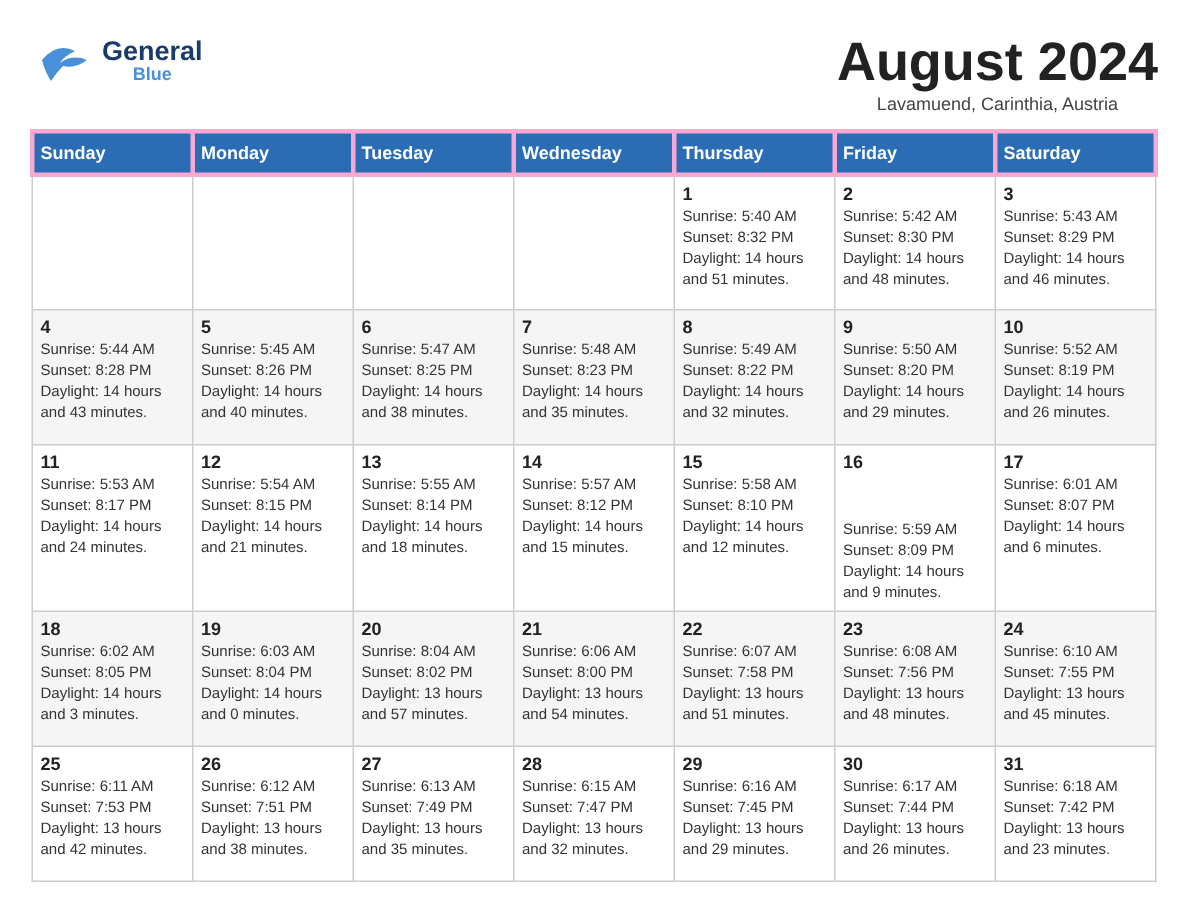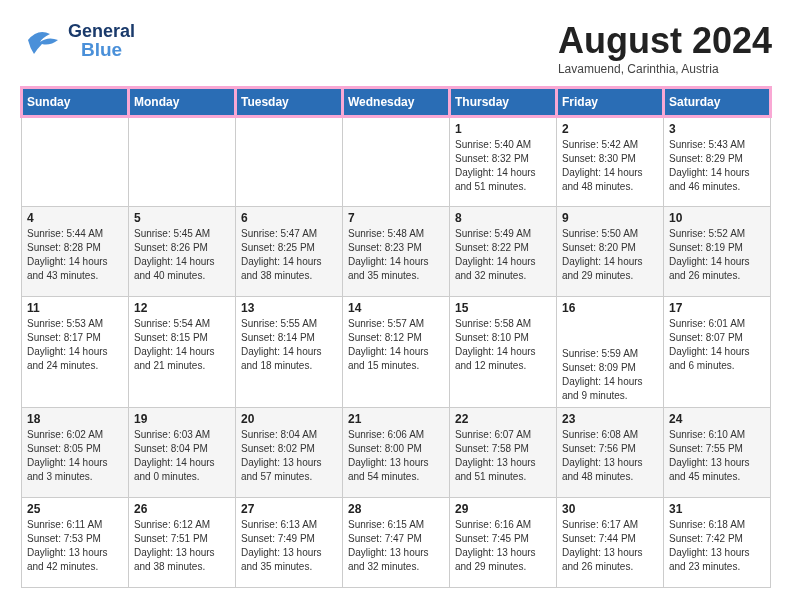--- a/index.html
+++ b/index.html
@@ -10,21 +10,21 @@
       min-height: 612px;
       padding: 20px;
     }
     .header-area {
       display: flex;
       justify-content: space-between;
       align-items: flex-start;
       margin-bottom: 10px;
     }
     .title-area {
-      text-align: left;
+      text-align: center;
     }
     .month-year {
       font-size: 36px;
       font-weight: bold;
       color: #222;
     }
     .location {
       font-size: 12px;
       color: #444;
     }
@@ -84,21 +84,21 @@
       flex-direction: column;
       line-height: 1;
       text-align: center;
     }
     .logo-general {
       font-size: 18px;
       font-weight: bold;
       color: #1a3a6b;
     }
     .logo-blue {
-      font-size: 19px;
+      font-size: 12px;
       font-weight: bold;
       color: #4a90d9;
     }
   </style>
 </head>
 <body>
 
 <div class="header-area">
   <div class="logo-wrapper">
     <svg class="logo-icon" viewBox="0 0 44 40">

